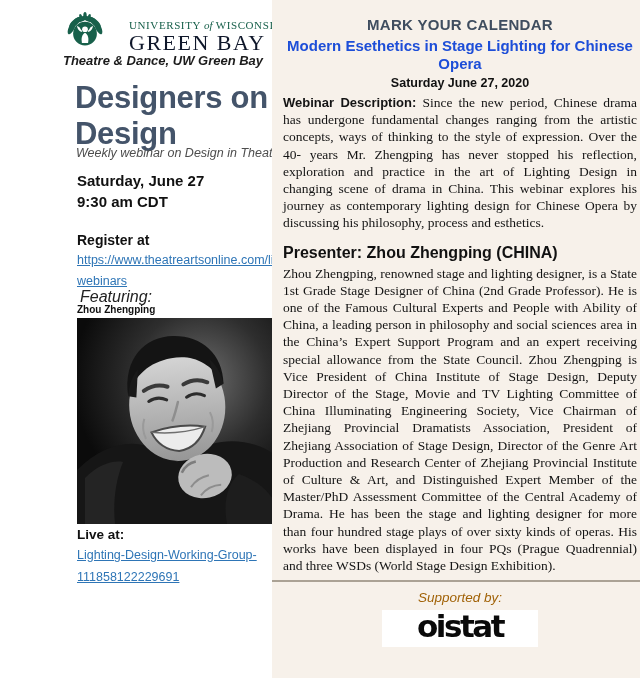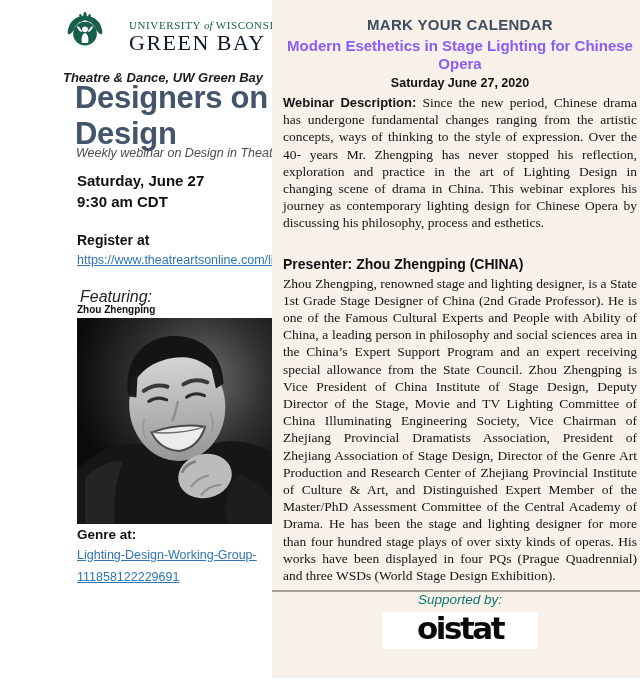--- a/index.html
+++ b/index.html
@@ -13,21 +13,21 @@
   .left-col { position:absolute; left:0; top:0; width:272px; height:691px; background:#ffffff; }
 
   .logo-row { position:absolute; left:63px; top:8px; display:flex; align-items:flex-end; gap:22px; }
   .phoenix { width:44px; height:46px; flex:0 0 auto; }
   .logo-text { display:flex; flex-direction:column; }
   .uni-line { font-family:"Liberation Serif", serif; font-size:11px; letter-spacing:0.6px; color:#18604b; white-space:nowrap; }
   .uni-line .of { font-style:italic; text-transform:none; letter-spacing:0; }
   .uni-caps { text-transform:uppercase; }
   .gb-line { font-family:"Liberation Serif", serif; font-size:22px; letter-spacing:1.5px; color:#0f172a; line-height:1.05; white-space:nowrap; }
 
-  .dept-line { position:absolute; left:58px; top:70px; width:210px; text-align:center;
+  .dept-line { position:absolute; left:58px; top:53px; width:210px; text-align:center;
     font-style:italic; font-weight:bold; font-size:13px; color:#1c1c1c; }
 
   .dod-title { position:absolute; left:75px; top:80px; width:202px;
     font-size:31px; font-weight:bold; color:#44546a; line-height:1.16; letter-spacing:-0.3px; }
   .dod-sub { position:absolute; left:76px; top:146px; width:210px;
     font-style:italic; font-size:12.5px; color:#4d4d4d; }
 
   .date-block { position:absolute; left:77px; top:170px; font-weight:bold; font-size:15px; color:#111; line-height:1.42; }
 
   .register-label { position:absolute; left:77px; top:232px; font-weight:bold; font-size:14px; color:#111; }
@@ -44,32 +44,32 @@
   .live-label { position:absolute; left:77px; top:527px; font-weight:bold; font-size:13.5px; color:#111; }
   .live-link { position:absolute; left:77px; top:544px; width:210px;
     font-size:12.5px; color:#2e75b6; text-decoration:underline; line-height:22px; cursor:pointer; }
   .live-link div { white-space:nowrap; }
 
   
   .right-panel { position:absolute; left:272px; top:0; width:375px; height:678px;
     background:#f7f1ea; padding:16px 10px 12px 11px; }
 
   .kicker { text-align:center; font-weight:bold; font-size:15px; color:#3f4d5f; letter-spacing:0.3px; }
-  .main-title { margin-top:4px; text-align:center; font-weight:bold; font-size:15px; color:#8b5cf6; line-height:1.2; }
+  .main-title { margin-top:4px; text-align:center; font-weight:bold; font-size:15px; color:#1d4ed8; line-height:1.2; }
   .event-date { margin-top:3px; text-align:center; font-weight:bold; font-size:12.5px; color:#111; }
 
   .body-par { margin-top:4px; font-family:"Liberation Serif", serif; font-size:13.5px; line-height:17.2px;
     text-align:justify; color:#141414; }
   .inline-label { font-family:"Liberation Sans", sans-serif; font-weight:bold; font-size:13px; }
 
-  .presenter-heading { margin-top:24px; font-weight:bold; font-size:14px; color:#111; }
+  .presenter-heading { margin-top:12px; font-weight:bold; font-size:16px; color:#111; }
   .bio-par { margin-top:3px; }
 
   .divider { margin:6px -10px 0 -11px; border:none; border-top:2px solid #aba295; }
-  .supported-by { margin-top:0; text-align:center; font-style:italic; font-size:13.5px; color:#0f766e; }
+  .supported-by { margin-top:8px; text-align:center; font-style:italic; font-size:13.5px; color:#a16207; }
 
   .oistat-box { margin:5px auto 0; width:156px; background:#ffffff; padding:2px 8px 4px; text-align:center; }
   .oistat-mark { font-family:"DejaVu Sans", sans-serif; font-weight:900; font-size:31px; line-height:1.0;
     letter-spacing:-2.5px; color:#0a0a0a; transform:scaleY(0.95); display:inline-block; }
 </style>
 </head>
 <body>
 
 <div class="canvas">
 
@@ -112,20 +112,21 @@
     <div class="dod-sub">Weekly webinar on Design in Theatre</div>
 
     <div class="date-block">
       <div>Saturday, June 27</div>
       <div>9:30 am CDT</div>
     </div>
 
     <div class="register-label">Register at</div>
     <a class="register-link">
       <div>https://www.theatreartsonline.com/live-</div>
+      <div>webinars</div>
     </a>
 
     <div class="featuring-label">Featuring:</div>
     <div class="featuring-name">Zhou Zhengping</div>
 
     <div class="photo">
       <svg width="200" height="206" viewBox="0 0 200 206" aria-hidden="true">
         <defs>
           <radialGradient id="pbg" cx="62%" cy="30%" r="75%">
             <stop offset="0%" stop-color="#6d6d6d"></stop>
@@ -158,21 +159,21 @@
         <g transform="rotate(-12 128 158)">
           <ellipse cx="128" cy="158" rx="27" ry="22" fill="#bcbcbc"></ellipse>
           <path d="M106,150 Q112,142 122,142" stroke="#7d7d7d" stroke-width="2.5" fill="none"></path>
           <path d="M112,166 Q120,158 132,158" stroke="#8d8d8d" stroke-width="2" fill="none"></path>
           <path d="M120,176 Q130,168 142,170" stroke="#8d8d8d" stroke-width="2" fill="none"></path>
         </g>
         <path d="M150,206 C146,184 150,166 162,156 C180,162 196,176 200,190 V206 Z" fill="#1d1d1d"></path>
       </svg>
     </div>
 
-    <div class="live-label">Genre at:</div>
+    <div class="live-label">Live at:</div>
     <a class="live-link">
       <div>Lighting-Design-Working-Group-</div>
       <div>111858122229691</div>
     </a>
   </div>
 
   <div class="right-panel">
 
     <div class="kicker">MARK YOUR CALENDAR</div>
     <div class="main-title">Modern Esethetics in Stage Lighting for Chinese Opera</div>

